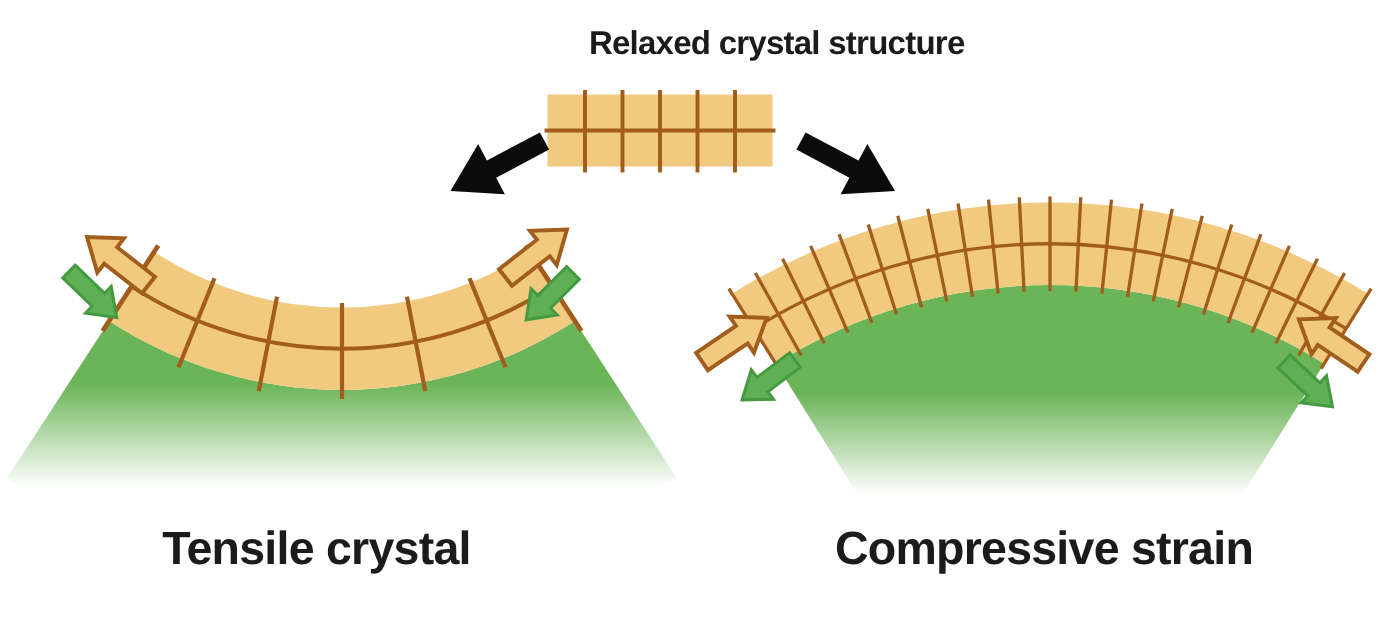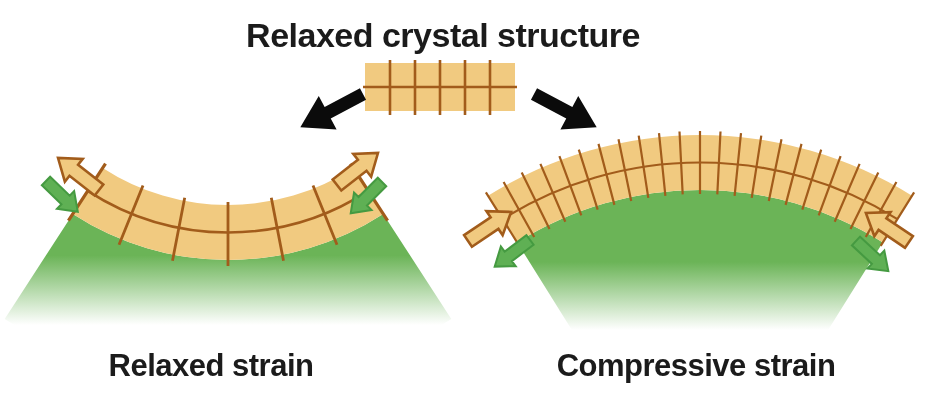--- a/index.html
+++ b/index.html
@@ -3,22 +3,22 @@
 <meta charset="utf-8">
 <style>
   html,body{margin:0;padding:0;background:#fff;}
   .stage{
     position:relative;width:927px;height:414px;overflow:hidden;
     background:var(--background,#fff);
     font-family:"Liberation Sans", sans-serif;
   }
   .stage svg{position:absolute;left:0;top:0;}
   .title{
-    position:absolute;left:243px;top:16px;width:400px;text-align:center;
-    font-size:34px;font-weight:600;color:var(--text,#1b1b1b);
+    position:absolute;left:243px;top:16px;width:400px;text-align:right;
+    font-size:22px;font-weight:600;color:var(--text,#1b1b1b);
     letter-spacing:-0.5px;white-space:nowrap;
   }
   .caption{
     position:absolute;top:348px;width:300px;text-align:center;
     font-size:31px;font-weight:600;color:var(--text,#1b1b1b);
     letter-spacing:-0.5px;white-space:nowrap;
   }
   .caption.left{left:61px;}
   .caption.right{left:546px;text-align:center;}
   .film-fill{fill:var(--film-fill,#F1CA80);}
@@ -76,16 +76,16 @@
       <path class="film-fill" d="M488,195.8 A400,400 0 0 1 912,195.8 L882.8,242.4 A345,345 0 0 0 517.2,242.4 Z"></path>
       <path class="gridline" stroke-width="2.2" d="M502.6,219.1 A372.5,372.5 0 0 1 897.4,219.1"></path>
       <path id="compressive-grid" class="gridline" stroke-width="2.2" d="M519.3,245.8L485.9,192.4M534.2,237.0L503.6,182.0M549.5,229.0L521.7,172.5M565.3,221.7L540.4,163.9M581.3,215.3L559.4,156.2M597.7,209.7L578.8,149.6M614.4,204.9L598.5,143.9M631.2,201.0L618.5,139.3M648.3,197.9L638.7,135.7M665.4,195.8L659.0,133.1M682.7,194.4L679.5,131.5M700.0,194.0L700.0,131.0M717.3,194.4L720.5,131.5M734.6,195.8L741.0,133.1M751.7,197.9L761.3,135.7M768.8,201.0L781.5,139.3M785.6,204.9L801.5,143.9M802.3,209.7L821.2,149.6M818.7,215.3L840.6,156.2M834.7,221.7L859.6,163.9M850.5,229.0L878.3,172.5M865.8,237.0L896.4,182.0M880.7,245.8L914.1,192.4"></path>
       <use href="#blockArrow" class="orange-arrow" transform="translate(468,241) rotate(-34)"></use>
       <use href="#blockArrow" class="green-arrow" transform="translate(530,240) rotate(143) scale(0.85)"></use>
       <use href="#blockArrow" class="orange-arrow" transform="translate(909,242) rotate(-146)"></use>
       <use href="#blockArrow" class="green-arrow" transform="translate(856,241) rotate(43) scale(0.85)"></use>
     </g>
   </svg>
 
-  <div class="caption left">Relaxed strain</div>
+  <div class="caption left">Tensile crystal</div>
   <div class="caption right">Compressive strain</div>
 
 </div>
 
 </body></html>

